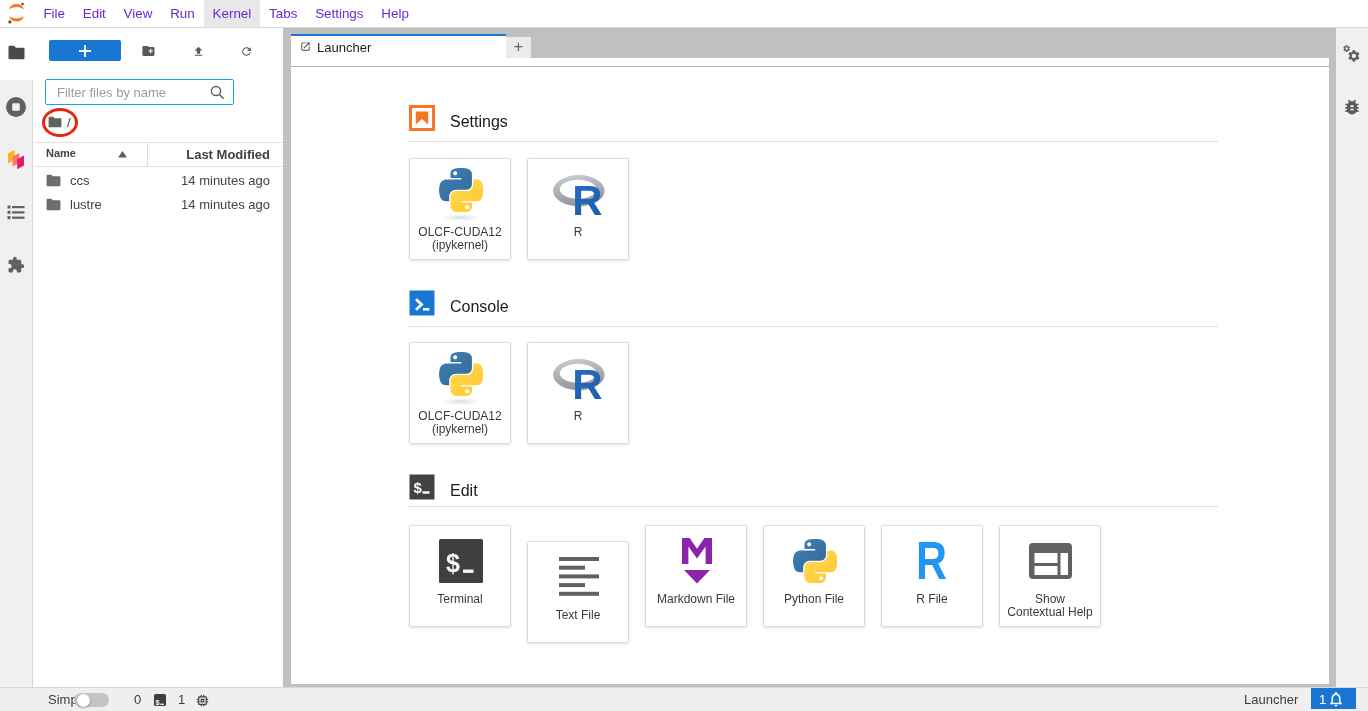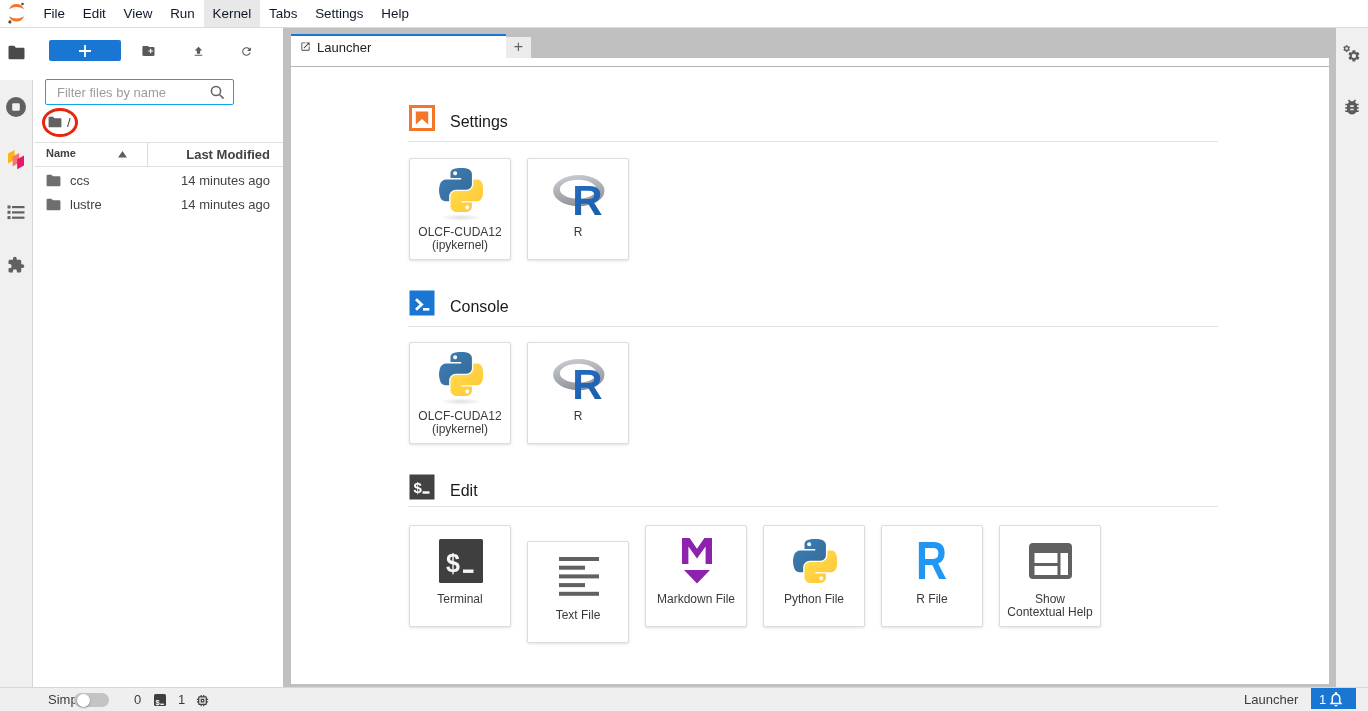--- a/index.html
+++ b/index.html
@@ -3,21 +3,21 @@
 <meta charset="utf-8">
 <style>
 * { margin:0; padding:0; box-sizing:border-box; }
 html,body { width:1368px; height:711px; overflow:hidden; }
 body { font-family:"Liberation Sans", sans-serif; background:#fff; position:relative; -webkit-font-smoothing:antialiased; }
 .abs { position:absolute; }
 
 
 #menubar { position:absolute; left:0; top:0; width:1368px; height:28px; background:#fff; border-bottom:1px solid #dadada; z-index:30; }
 #menus { position:absolute; left:34.5px; top:0; height:27px; display:flex; }
-#menus .mi { height:27px; line-height:27px; padding:0 8.9px; font-size:13.4px; color:#0f172a; }
+#menus .mi { height:27px; line-height:27px; padding:0 8.9px; font-size:13.4px; color:#6d28d9; }
 #menus .mi.hover { background:#e8e8e8; }
 
 
 #leftstrip { position:absolute; left:0; top:28px; width:33px; height:659px; background:#f0f0f0; border-right:1px solid #d5d5d5; }
 #leftactive { position:absolute; left:0; top:28px; width:34px; height:52px; background:#fff; z-index:2; }
 
 
 #fb { position:absolute; left:34px; top:28px; width:249px; height:659px; background:#fff; }
 #newbtn { position:absolute; left:15px; top:12px; width:72px; height:21px; background:#1976d2; border-radius:2px; }
 #filter { position:absolute; left:11px; top:51px; width:189px; height:26px; border:1px solid #0ea5e9; border-radius:2px; background:#fff; }

